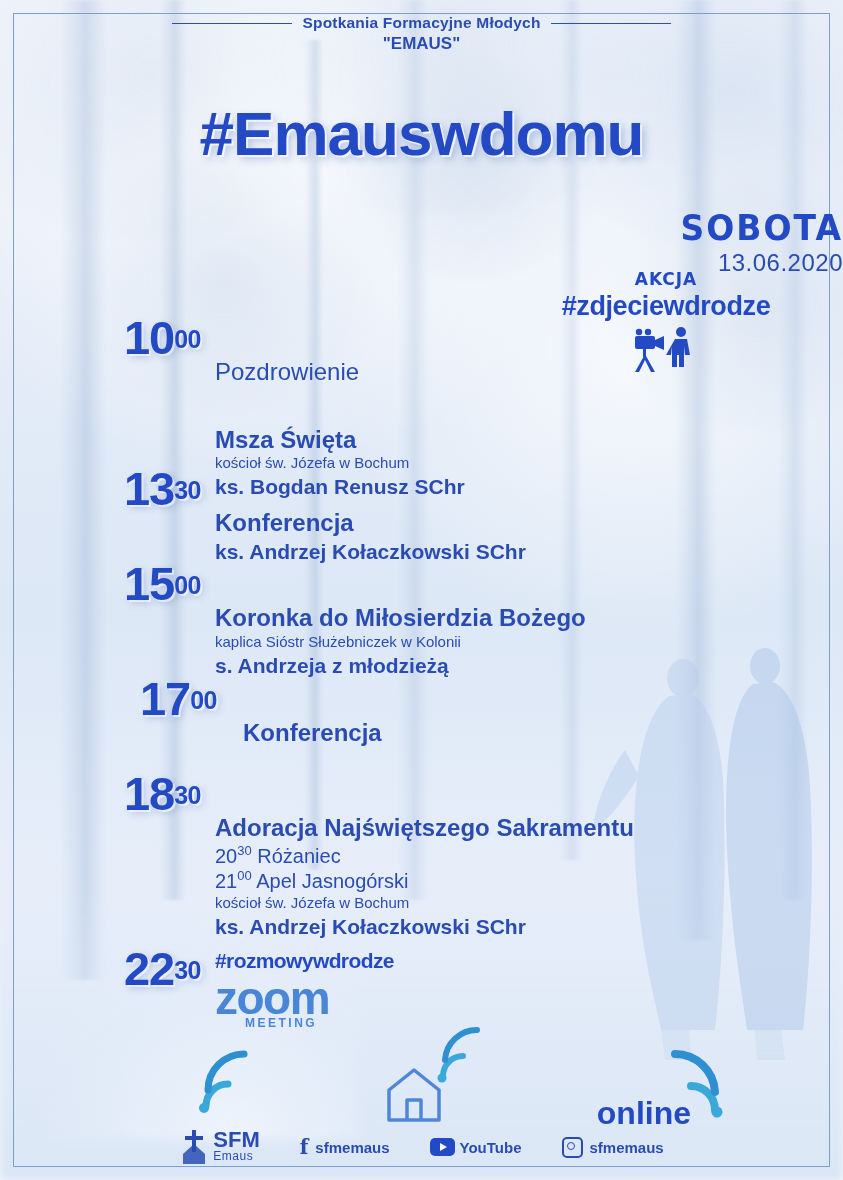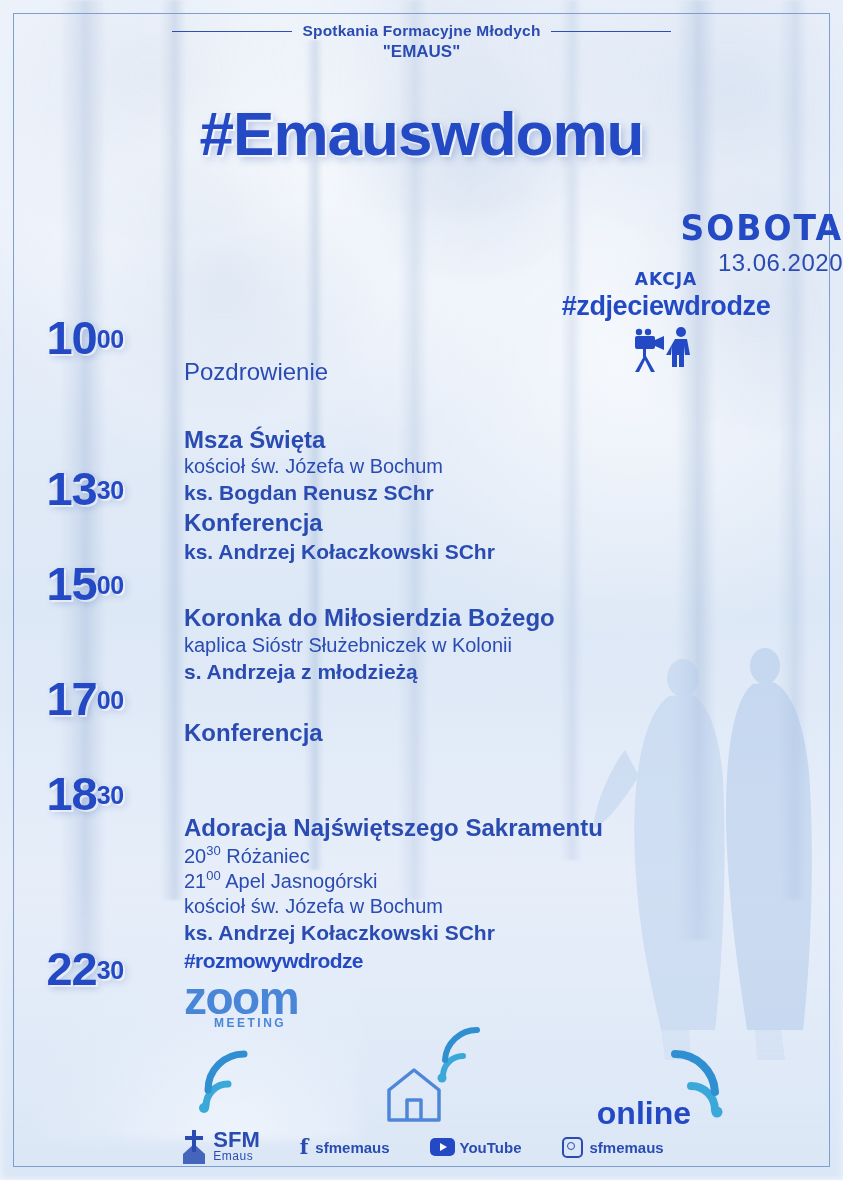--- a/index.html
+++ b/index.html
@@ -82,21 +82,21 @@
 
   
   .content {
     position: absolute;
     inset: 0;
     color: #1d3fae;
   }
 
   .top-band {
     position: absolute;
-    top: 22px;
+    top: 14px;
     left: 0;
     right: 0;
     text-align: center;
   }
   .top-band .line-wrap {
     display: flex;
     align-items: center;
     justify-content: center;
     gap: 10px;
   }
@@ -193,26 +193,27 @@
     width: 843px;
   }
   .row {
     position: absolute;
     display: flex;
     align-items: flex-start;
   }
   .time {
     width: 170px;
     flex: 0 0 170px;
-    text-align: center;
+    text-align: right;
     padding-right: 14px;
     color: #2349c4;
     font-weight: bold;
     line-height: 1;
     white-space: nowrap;
+    margin-left: 31px;
   }
   .time .hh {
     font-size: 47px;
     letter-spacing: -1px;
     text-shadow: 2px 2px 0 rgba(255,255,255,0.6), 3px 3px 7px rgba(60,95,180,0.3);
   }
   .time .mm {
     font-size: 25px;
     vertical-align: super;
     letter-spacing: -0.5px;
@@ -222,21 +223,21 @@
     padding-top: 4px;
   }
   .d-main {
     font-size: 24px;
     color: #2a4cb2;
     line-height: 1.15;
     margin-top: 40px;
   }
   .d-main.bold { font-weight: bold; }
   .d-sub {
-    font-size: 20px;
+    font-size: 15px;
     color: #2a4cb2;
     line-height: 1.2;
     margin-top: 1px;
   }
   .d-person {
     font-size: 21px;
     font-weight: bold;
     color: #2a4cb2;
     margin-top: 3px;
   }
@@ -473,21 +474,21 @@
         <div class="time">
           <span class="hh">15</span><span class="mm">00</span>
         </div>
         <div class="desc">
           <div class="d-main bold">Koronka do Miłosierdzia Bożego</div>
           <div class="d-sub">kaplica Sióstr Służebniczek w Kolonii</div>
           <div class="d-person">s. Andrzeja z młodzieżą</div>
         </div>
       </div>
 
-      <div class="row" style="top:375px; left:0;">
+      <div class="row" style="top:375px; left:16px;gap:12px;">
         <div class="time">
           <span class="hh">17</span><span class="mm">00</span>
         </div>
         <div class="desc">
           <div class="d-main bold">Konferencja</div>
         </div>
       </div>
 
       <div class="row" style="top:470px; left:0;">
         <div class="time">

